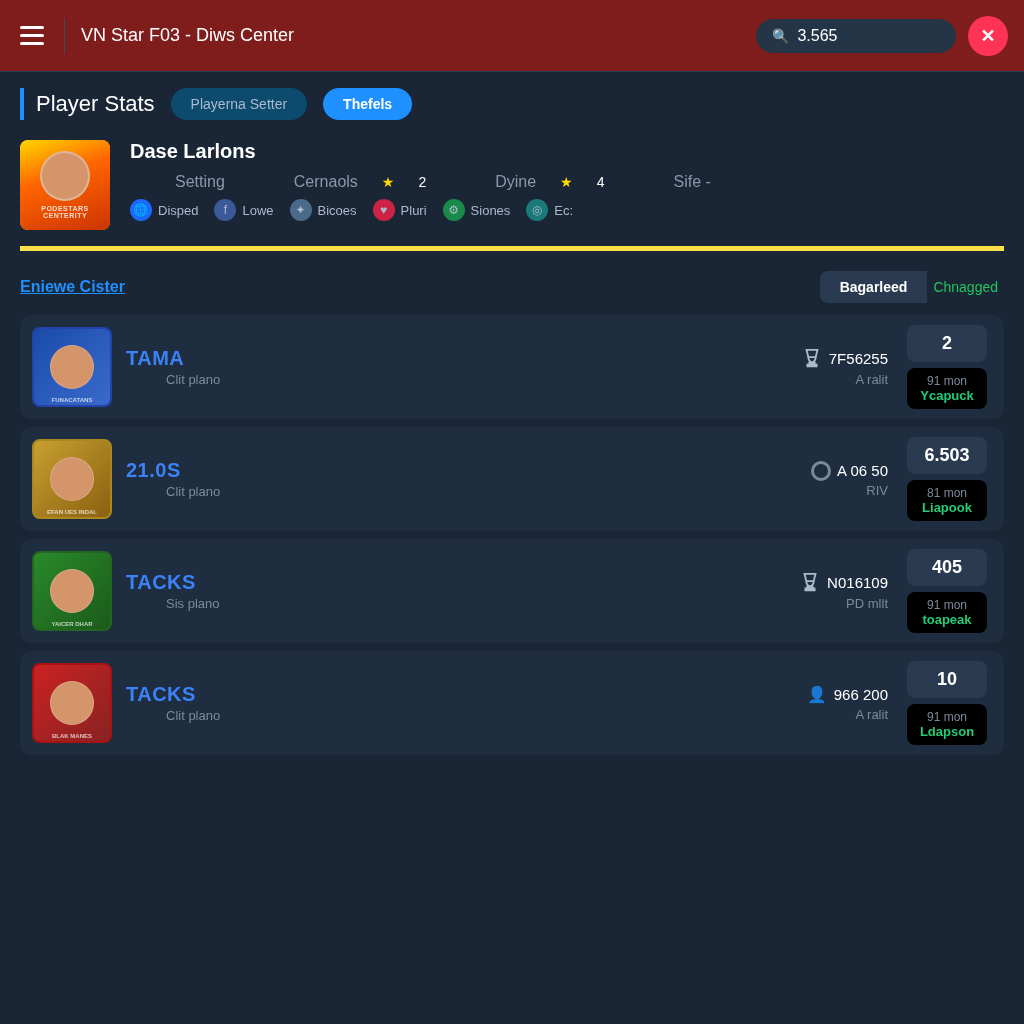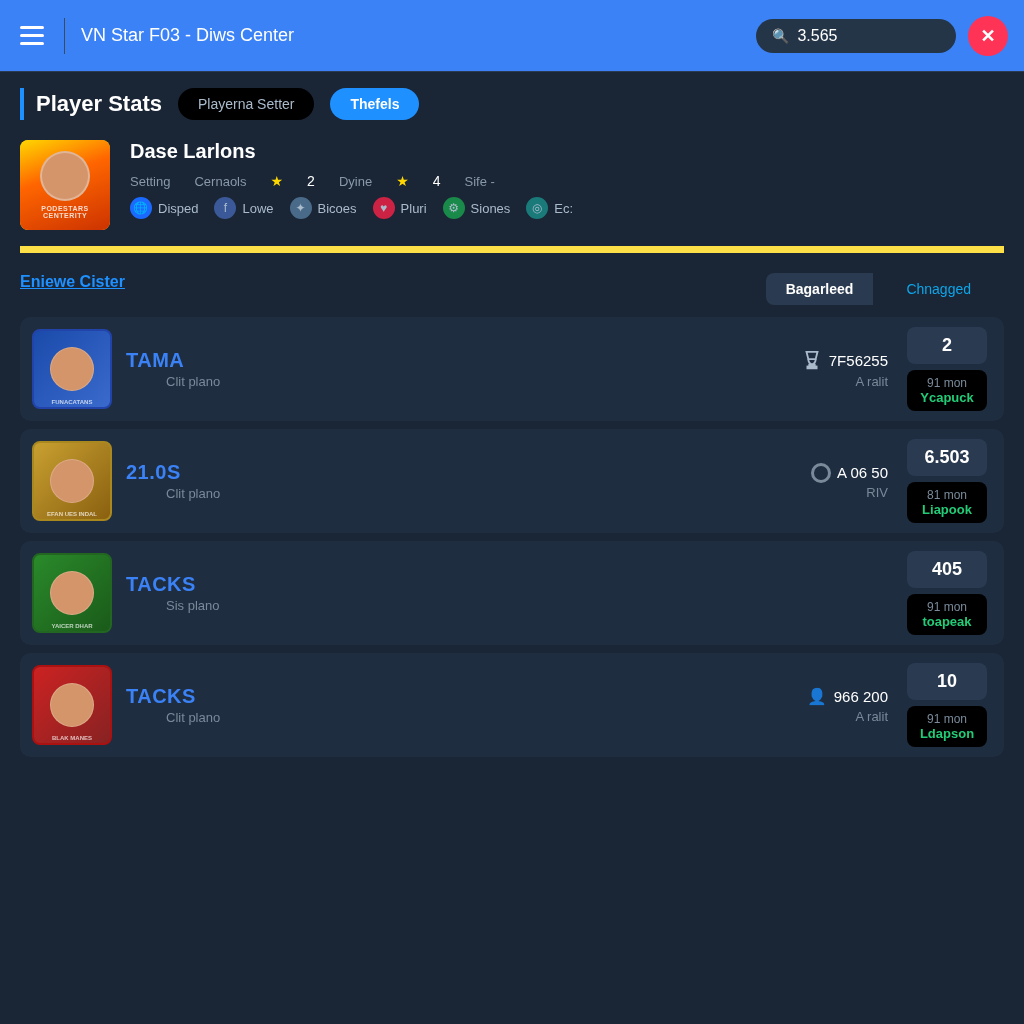--- a/index.html
+++ b/index.html
@@ -7,21 +7,21 @@
       width: 1024px;
       height: 1024px;
       background: #1a2535;
       font-family: 'Segoe UI', Arial, sans-serif;
       color: #ffffff;
       overflow: hidden;
     }
 
     
     .header {
-      background: #3b82f6;
+      background: #7f1d1d;
       display: flex;
       align-items: center;
       padding: 12px 16px;
       gap: 12px;
       border-bottom: 1px solid #2a3a50;
       height: 72px;
     }
     .hamburger-icon {
       display: flex;
       flex-direction: column;
@@ -89,25 +89,25 @@
     .section-header {
       display: flex;
       align-items: center;
       gap: 16px;
       margin-bottom: 20px;
       border-left: 4px solid #1e90ff;
       padding-left: 12px;
     }
     .section-title {
       font-size: 22px;
-      font-weight: 700;
+      font-weight: 400;
       color: #ffffff;
     }
     .tab-inactive {
-      background: #000000;
+      background: #0c4a6e;
       border-radius: 20px;
       padding: 8px 20px;
       font-size: 14px;
       color: #aabbcc;
       cursor: pointer;
     }
     .tab-active {
       background: #1e90ff;
       border-radius: 20px;
       padding: 8px 20px;
@@ -117,21 +117,21 @@
       font-weight: 600;
     }
 
     
     .player-profile {
       display: flex;
       align-items: flex-start;
       gap: 20px;
       margin-bottom: 20px;
       padding-bottom: 16px;
-      border-bottom: 7px solid #fde047;
+      border-bottom: 5px solid #fde047;
     }
     .player-avatar {
       width: 90px;
       height: 90px;
       border-radius: 8px;
       background: linear-gradient(135deg, #ffd700, #ff8c00);
       display: flex;
       align-items: center;
       justify-content: center;
       overflow: hidden;
@@ -171,21 +171,21 @@
       font-weight: 700;
       color: #ffffff;
       margin-bottom: 10px;
     }
     .player-stats-row {
       display: flex;
       align-items: center;
       gap: 24px;
       margin-bottom: 8px;
     }
-    .stat-label { font-size: 13px; color: #8899aa; }
+    .stat-label { font-size: 16px; color: #8899aa; margin-left: 45px; }
     .star-icon { color: #ffd700; font-size: 14px; }
     .stat-value { font-size: 14px; color: #ffffff; }
     .player-badges {
       display: flex;
       gap: 16px;
       flex-wrap: wrap;
     }
     .badge-item {
       display: flex;
       align-items: center;
@@ -208,21 +208,21 @@
     .badge-heart { background: #cc2244; }
     .badge-green { background: #1a8a4a; }
     .badge-teal { background: #1a7a7a; }
 
     
     .browse-section {
       margin-bottom: 16px;
     }
     .browse-header {
       display: flex;
-      align-items: flex-start;
+      align-items: center;
       justify-content: space-between;
       margin-bottom: 12px;
     }
     .browse-title {
       font-size: 16px;
       font-weight: 700;
       color: #1e90ff;
       text-decoration: underline;
     }
     .browse-tabs {
@@ -233,24 +233,24 @@
       background: #2a3a50;
       padding: 8px 20px;
       border-radius: 8px 0 0 8px;
       font-size: 14px;
       color: #ffffff;
       cursor: pointer;
       font-weight: 600;
     }
     .browse-tab-inactive {
       background: transparent;
-      padding: 8px 33px;
+      padding: 8px 6px;
       border-radius: 0 8px 8px 0;
       font-size: 14px;
-      color: #0ea5e9;
+      color: #22c55e;
       cursor: pointer;
     }
 
     
     .player-cards {
       display: flex;
       flex-direction: column;
       gap: 8px;
     }
     .player-card {
@@ -540,20 +540,32 @@
         <div class="card-avatar card-avatar-3">
           <div style="display:flex;flex-direction:column;align-items:center;">
             <div class="card-avatar-face"></div>
             <div class="card-avatar-label">YAICER DHAR</div>
           </div>
         </div>
         <div class="card-info">
           <div class="card-name">TACKS</div>
           <div class="card-subtitle">Sis plano</div>
         </div>
+        <div class="card-mid">
+          <div class="card-icon-row">
+            <svg class="trophy-icon" viewBox="0 0 24 24" fill="none" stroke="#aabbcc" stroke-width="2">
+              <path d="M6 2h12l-2 8H8L6 2z"></path>
+                <path d="M8 10c0 4 4 6 4 6s4-2 4-6"></path>
+                <rect x="9" y="16" width="6" height="2"></rect>
+                <rect x="7" y="18" width="10" height="2"></rect>
+            </svg>
+            <span class="card-id">N016109</span>
+          </div>
+          <div class="card-sub">PD mllt</div>
+        </div>
         <div class="card-right">
           <div class="card-score">405</div>
           <div class="card-detail">
             <div class="card-detail-line1">91 mon</div>
             <div class="card-detail-line2">toapeak</div>
           </div>
         </div>
       </div>
 
       <div class="player-card">

